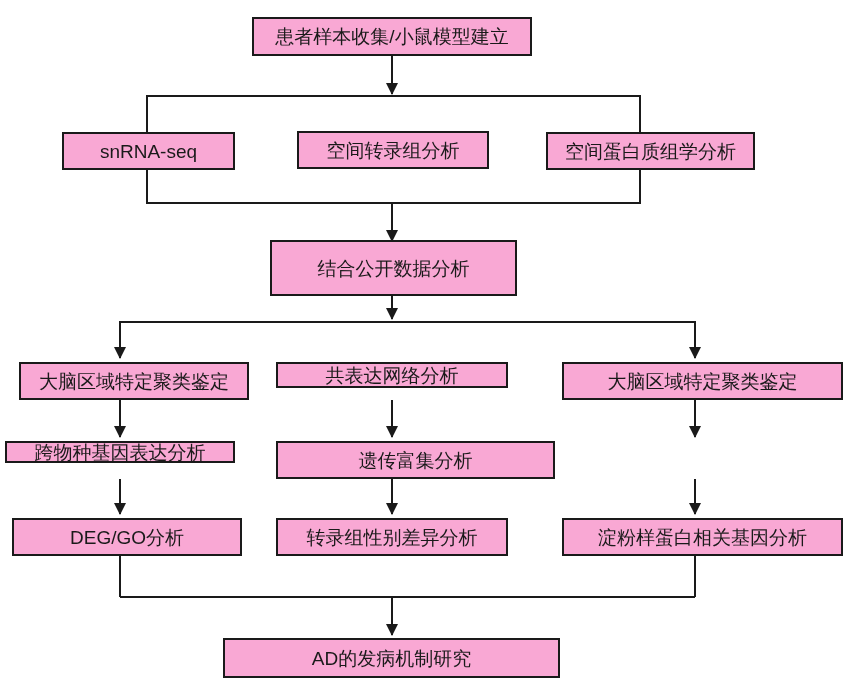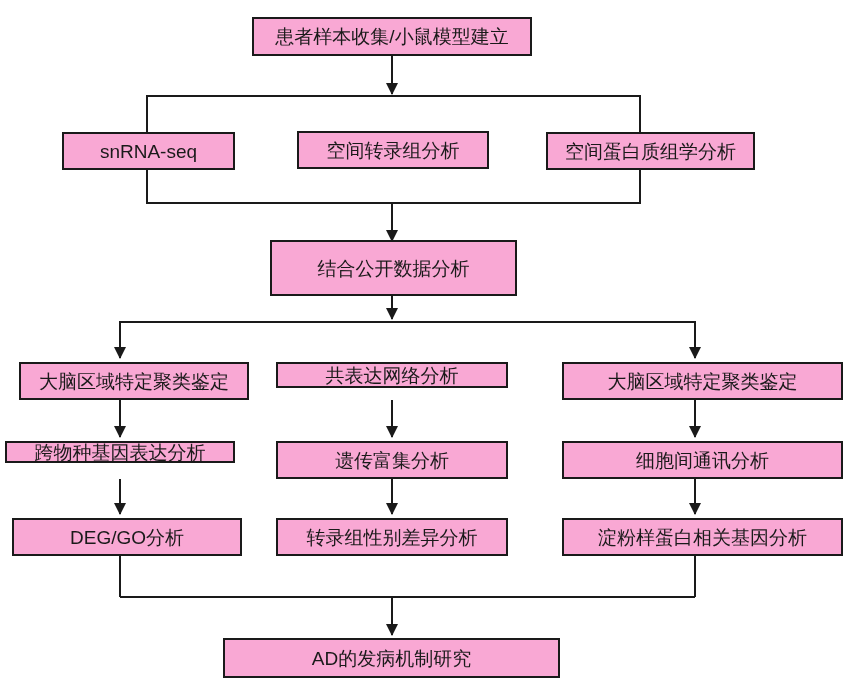--- a/index.html
+++ b/index.html
@@ -40,21 +40,21 @@
   .b-top        { left: 252px; top: 17px;  width: 280px; height: 39px; }
   .b-snrna      { left: 62px;  top: 132px; width: 173px; height: 38px; }
   .b-st         { left: 297px; top: 131px; width: 192px; height: 38px; }
   .b-sp         { left: 546px; top: 132px; width: 209px; height: 38px; }
   .b-integrate  { left: 270px; top: 240px; width: 247px; height: 56px; }
   
   .b-c1r1 { left: 19px;   top: 362px; width: 230px; height: 38px; }
   .b-c1r2 { left: 5px;   top: 441px; width: 230px; height: 22px; }
   .b-c1r3 { left: 12px;   top: 518px; width: 230px; height: 38px; }
   .b-c2r1 { left: 276px; top: 362px; width: 232px; height: 26px; }
-  .b-c2r2 { left: 276px; top: 441px; width: 232px; height: 38px; }
+  .b-c2r2 { left: 276px; top: 441px; width: 279px; height: 38px; }
   .b-c2r3 { left: 276px; top: 518px; width: 232px; height: 38px; }
   .b-c3r1 { left: 562px; top: 362px; width: 281px; height: 38px; }
   .b-c3r2 { left: 562px; top: 441px; width: 281px; height: 38px; }
   .b-c3r3 { left: 562px; top: 518px; width: 281px; height: 38px; }
   
   .b-result { left: 223px; top: 638px; width: 337px; height: 40px; }
 </style>
 </head>
 <body>
 
@@ -104,17 +104,16 @@
 
   <div class="fbox b-c1r1">大脑区域特定聚类鉴定</div>
   <div class="fbox b-c1r2">跨物种基因表达分析</div>
   <div class="fbox b-c1r3">DEG/GO分析</div>
 
   <div class="fbox b-c2r1">共表达网络分析</div>
   <div class="fbox b-c2r2">遗传富集分析</div>
   <div class="fbox b-c2r3">转录组性别差异分析</div>
 
   <div class="fbox b-c3r1">大脑区域特定聚类鉴定</div>
-  <div class="fbox b-c3r2">细胞间通讯分析</div>
   <div class="fbox b-c3r3">淀粉样蛋白相关基因分析</div>
 
   <div class="fbox b-result">AD的发病机制研究</div>
 </div>
 
 </body></html>

